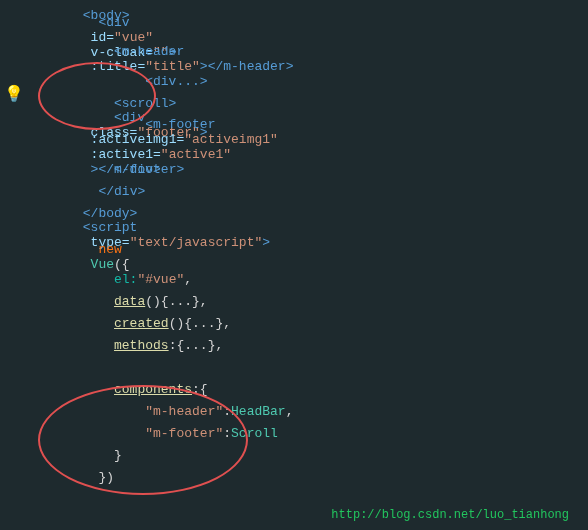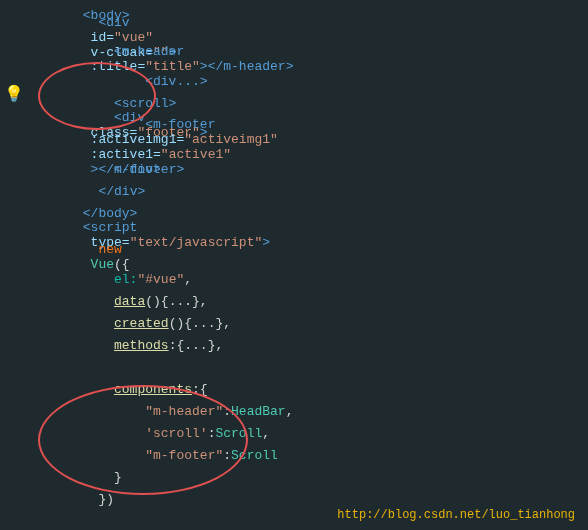--- a/index.html
+++ b/index.html
@@ -87,22 +87,22 @@
       position: absolute;
       left: 4px;
       top: 84px;
       color: #f0c040;
       font-size: 16px;
     }
 
     .footer-url {
       position: absolute;
       bottom: 8px;
-      right: 13px;
-      color: #eab308;
+      right: 19px;
+      color: #22c55e;
       font-size: 12px;
     }
   </style>
 </head>
 <body>
 
 <div class="code-editor">
 
   <div class="line">
     <span class="line-number"></span>
@@ -240,26 +240,20 @@
     </span>
   </div>
 
   <div class="line">
     <span class="line-number"></span>
     <span class="line-content">
       &nbsp;&nbsp;&nbsp;&nbsp;&nbsp;&nbsp;&nbsp;&nbsp;<span class="value-orange">"m-header"</span><span class="punc">:</span><span class="var-green">HeadBar</span><span class="punc">,</span>
     </span>
   </div>
 
-  <div class="line">
-    <span class="line-number"></span>
-    <span class="line-content">
-      &nbsp;&nbsp;&nbsp;&nbsp;&nbsp;&nbsp;&nbsp;&nbsp;<span class="value-orange">'scroll'</span><span class="punc">:</span><span class="var-green">Scroll</span><span class="punc">,</span>
-    </span>
-  </div>
 
   <div class="line">
     <span class="line-number"></span>
     <span class="line-content">
       &nbsp;&nbsp;&nbsp;&nbsp;&nbsp;&nbsp;&nbsp;&nbsp;<span class="value-orange">"m-footer"</span><span class="punc">:</span><span class="var-green">Scroll</span>
     </span>
   </div>
 
   <div class="line">
     <span class="line-number"></span>

